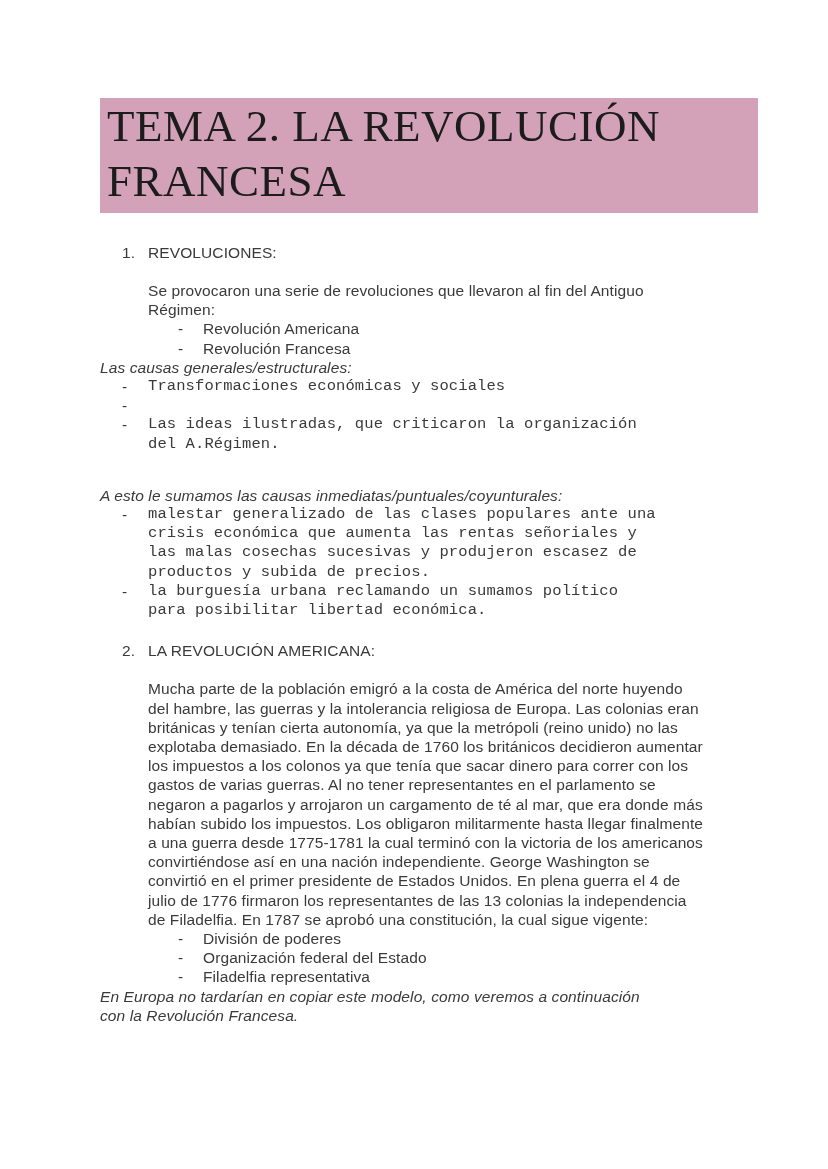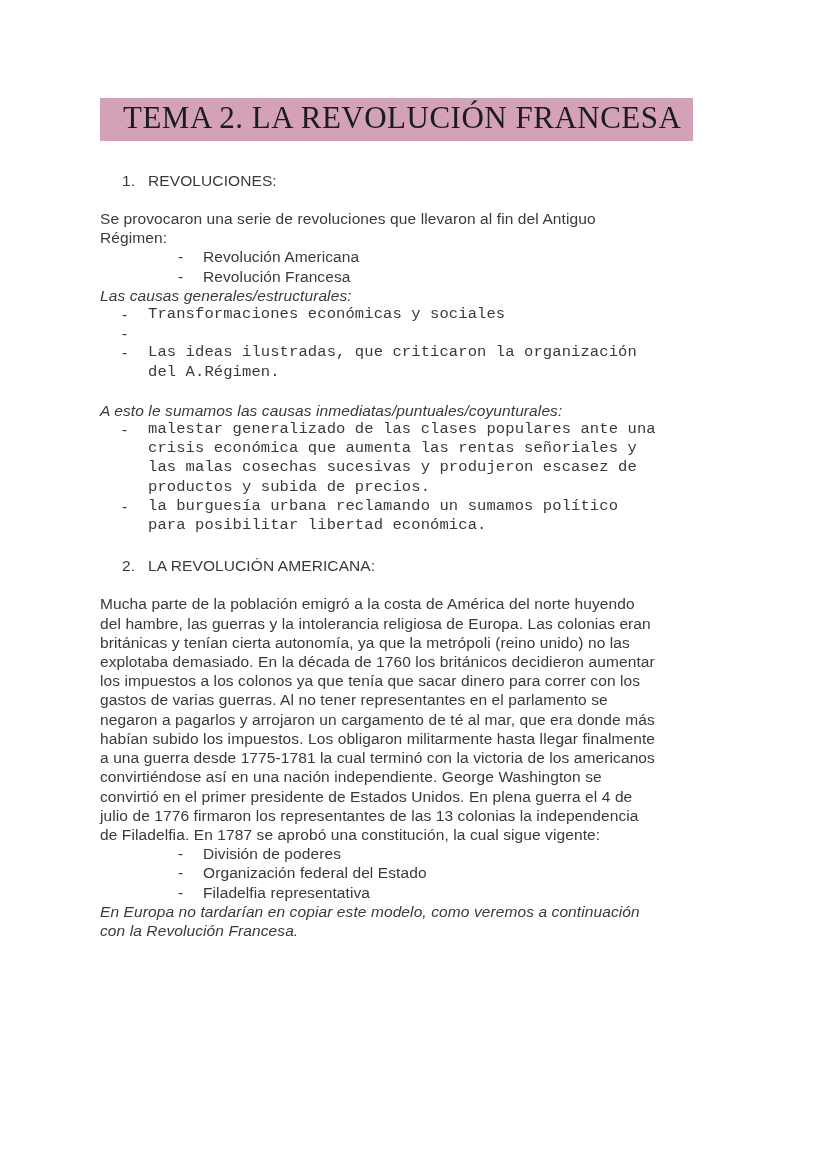--- a/index.html
+++ b/index.html
@@ -12,34 +12,34 @@
     padding: 98px 70px 0 100px;
     font-family: "Liberation Sans", "DejaVu Sans", sans-serif;
     font-size: 15.5px;
     line-height: 19.2px;
     letter-spacing: 0.1px;
   }
   .title {
     display: inline-block;
     font-family: "Liberation Serif", "DejaVu Serif", serif;
     font-weight: 400;
-    font-size: 31px;
+    font-size: 45px;
     line-height: 1.22;
     color: #1c1c1c;
     letter-spacing: 0.5px;
-    padding: 1px 12px 4px 23px;
+    padding: 1px 12px 4px 7px;
     margin-bottom: 30px;
   }
   .heading { display: flex; margin-left: 22px; }
   .heading .num { width: 26px; flex: 0 0 26px; }
   .h1gap { margin-bottom: 19px; }
   .h2gap { margin-top: 21px; margin-bottom: 19px; }
-  .para { max-width: 560px; }
+  .para { margin-left: 48px; max-width: 560px; }
   .flush { max-width: 560px; font-style: italic; }
-  .gap-above { margin-top: 19px; }
+  .gap-above { margin-top: 32px; }
   .li { display: flex; }
   .li1 { margin-left: 22px; }
   .li1 .dash { width: 26px; flex: 0 0 26px; }
   .li1 .litext { max-width: 510px; font-family: Liberation Mono, monospace; }
   .li2 { margin-left: 78px; }
   .li2 .dash { width: 25px; flex: 0 0 25px; }
 </style>
 </head>
 <body>
 

